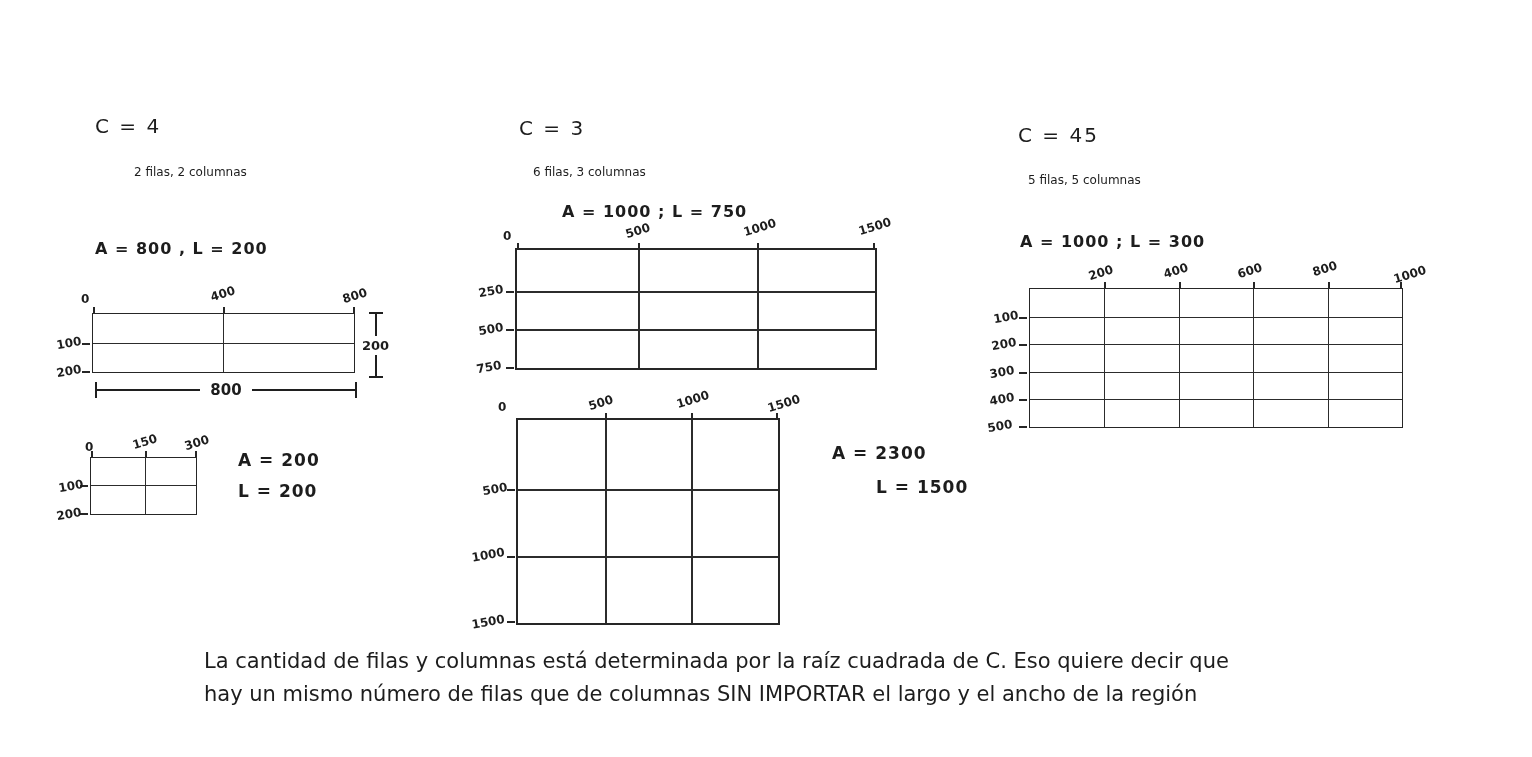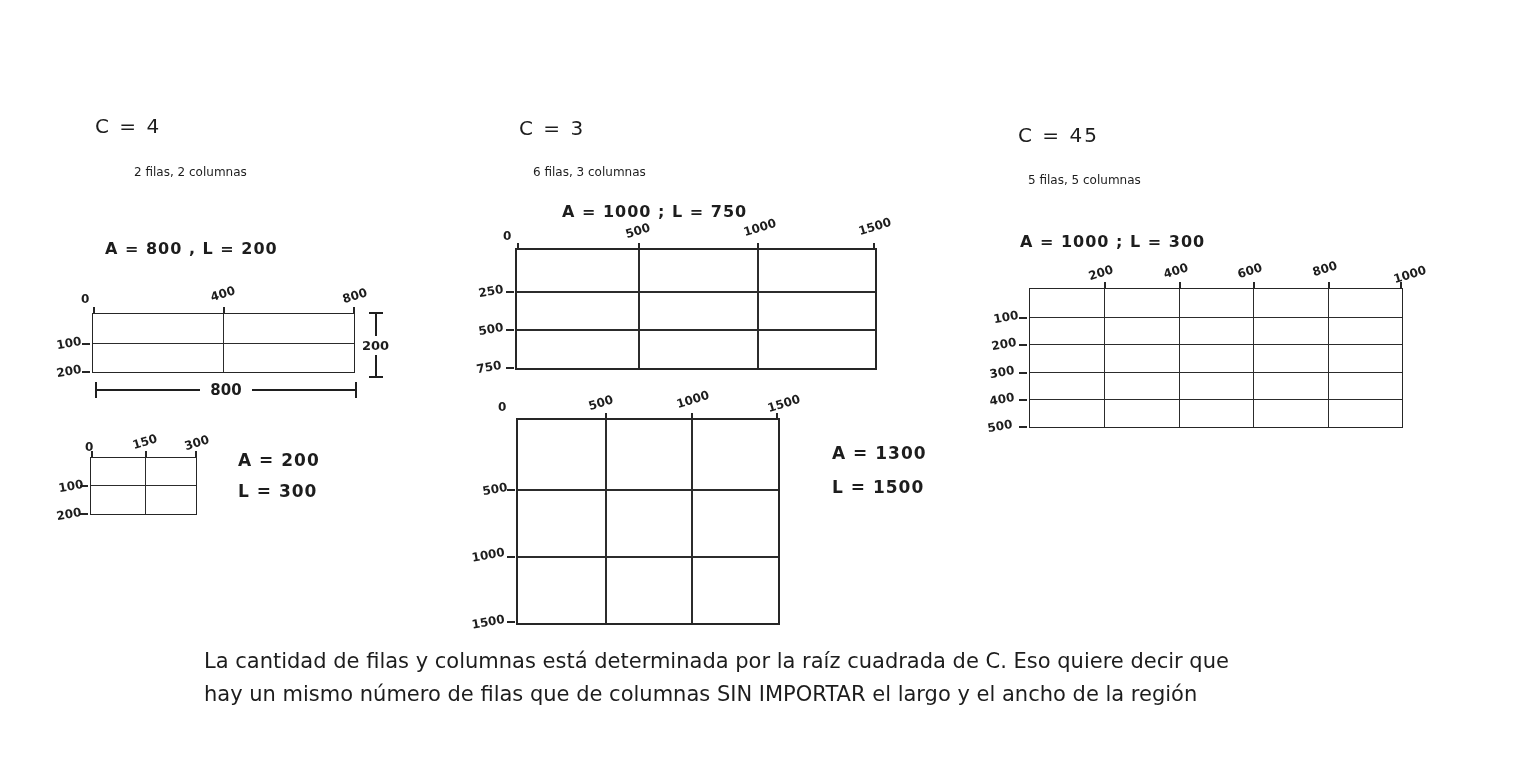--- a/index.html
+++ b/index.html
@@ -40,21 +40,21 @@
   .dimh .dimlab { font-size:15px; font-weight:700; padding:0 10px; }
 </style>
 </head>
 <body>
 
 <div class="canvas">
 
 
   <div class="hw heading" style="left:95px; top:114px;">C = 4</div>
   <div class="hw subtitle" style="left:134px; top:165px;">2 filas, 2 columnas</div>
-  <div class="hw params" style="left:95px; top:239px;margin-left:10px;">A = 800 ,   L = 200</div>
+  <div class="hw params" style="left:95px; top:239px;">A = 800 ,   L = 200</div>
 
   <div class="grid thin" style="left:92px; top:313px; width:263px; height:60px;">
     <div class="vline" style="left:49.8%;"></div>
     <div class="hline" style="top:50%;"></div>
     <div class="ticku" style="left:0%;"></div>
     <div class="ticku" style="left:49.8%;"></div>
     <div class="ticku" style="left:99.5%;"></div>
     <div class="tickl" style="top:50%;"></div>
     <div class="tickl" style="top:99%;"></div>
     <span class="xlab" style="left:-12px; top:-22px;">0</span>
@@ -89,21 +89,21 @@
     <div class="tickl" style="top:48%;"></div>
     <div class="tickl" style="top:99%;"></div>
     <span class="xlab" style="left:-6px; top:-18px;">0</span>
     <span class="xlab rot" style="left:42%; top:-20px;">150</span>
     <span class="xlab rot" style="left:91%; top:-19px;">300</span>
     <span class="ylab rotl" style="left:-34px; top:calc(48% - 8px);">100</span>
     <span class="ylab rotl" style="left:-36px; top:calc(100% - 9px);">200</span>
   </div>
 
   <div class="hw annot" style="left:238px; top:450px;">A = 200</div>
-  <div class="hw annot" style="left:238px; top:481px;">L = 300</div>
+  <div class="hw annot" style="left:238px; top:481px;">L = 200</div>
 
   <div class="hw heading" style="left:519px; top:116px;">C = 3</div>
   <div class="hw subtitle" style="left:533px; top:165px;">6 filas, 3 columnas</div>
   <div class="hw params" style="left:562px; top:202px;">A = 1000 ;   L = 750</div>
 
   <div class="grid" style="left:515px; top:248px; width:362px; height:122px;">
     <div class="vline" style="left:33.7%;"></div>
     <div class="vline" style="left:66.9%;"></div>
     <div class="hline" style="top:34.4%;"></div>
     <div class="hline" style="top:67.2%;"></div>
@@ -136,22 +136,22 @@
     <div class="tickl" style="top:99%;"></div>
     <span class="xlab" style="left:-20px; top:-20px;">0</span>
     <span class="xlab rot" style="left:28%; top:-21px;">500</span>
     <span class="xlab rot" style="left:62%; top:-23px;">1000</span>
     <span class="xlab rot" style="left:97%; top:-19px;">1500</span>
     <span class="ylab rotl" style="left:-37px; top:calc(33.8% - 9px);">500</span>
     <span class="ylab rotl" style="left:-48px; top:calc(67.1% - 11px);">1000</span>
     <span class="ylab rotl" style="left:-48px; top:calc(100% - 11px);">1500</span>
   </div>
 
-  <div class="hw annot" style="left:832px; top:443px;">A = 1300</div>
-  <div class="hw annot" style="left:832px; top:477px;">L = 1500</div>
+  <div class="hw annot" style="left:832px; top:443px;">A = 2300</div>
+  <div class="hw annot" style="left:876px; top:477px;">L = 1500</div>
 
   <div class="hw heading" style="left:1018px; top:123px;">C = 45</div>
   <div class="hw subtitle" style="left:1028px; top:173px;">5 filas, 5 columnas</div>
   <div class="hw params" style="left:1020px; top:232px;">A = 1000   ;   L = 300</div>
 
   <div class="grid thin" style="left:1029px; top:288px; width:374px; height:140px;">
     <div class="vline" style="left:20%;"></div>
     <div class="vline" style="left:40%;"></div>
     <div class="vline" style="left:60%;"></div>
     <div class="vline" style="left:80%;"></div>

